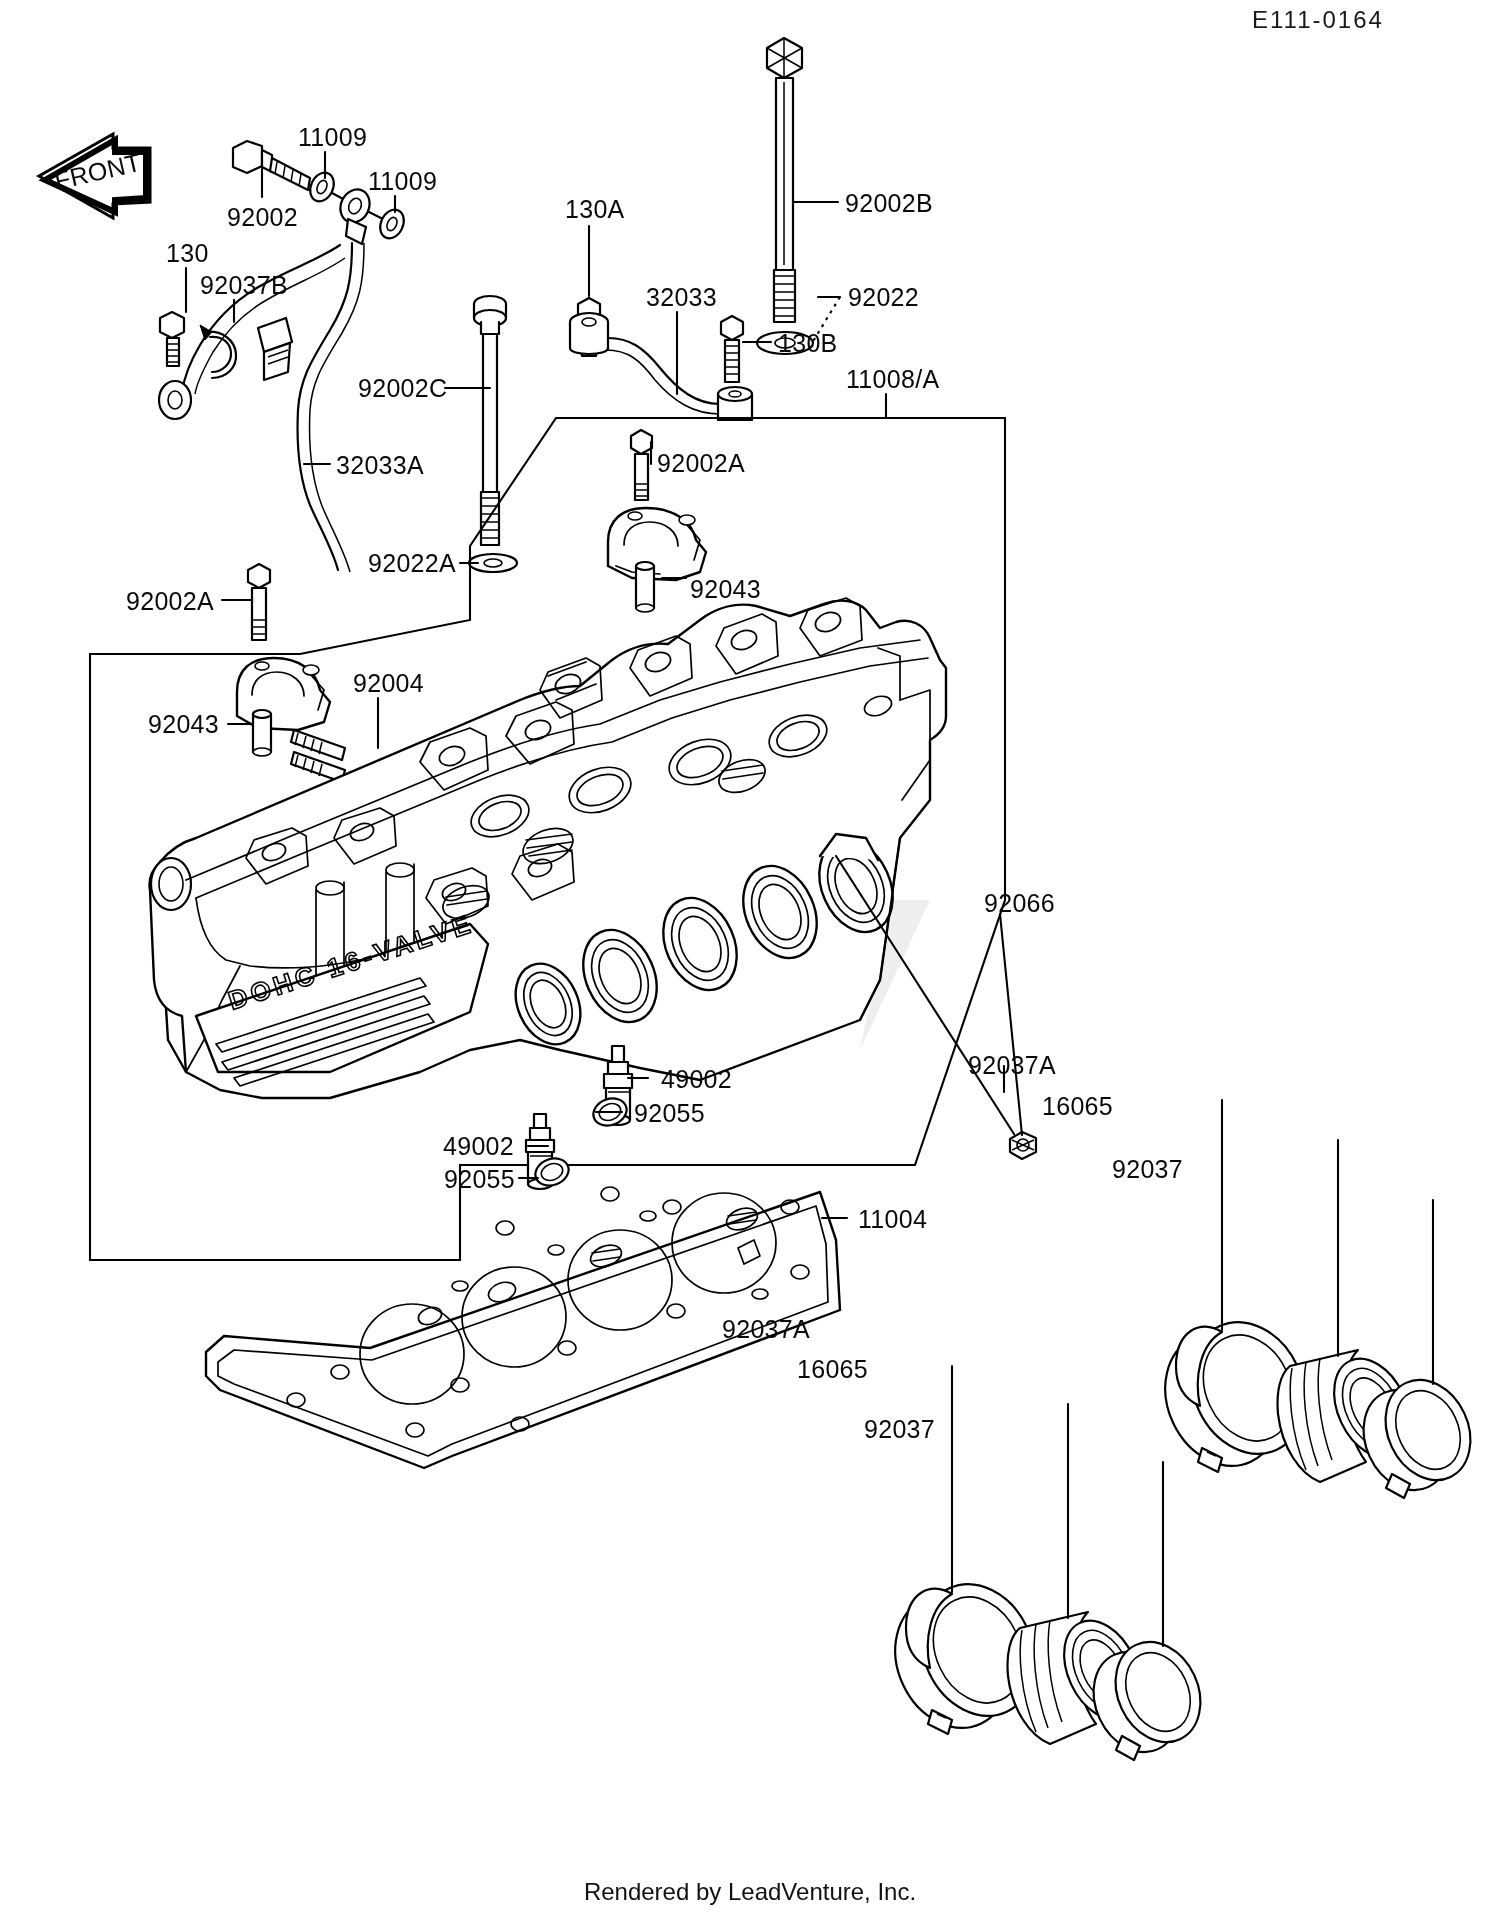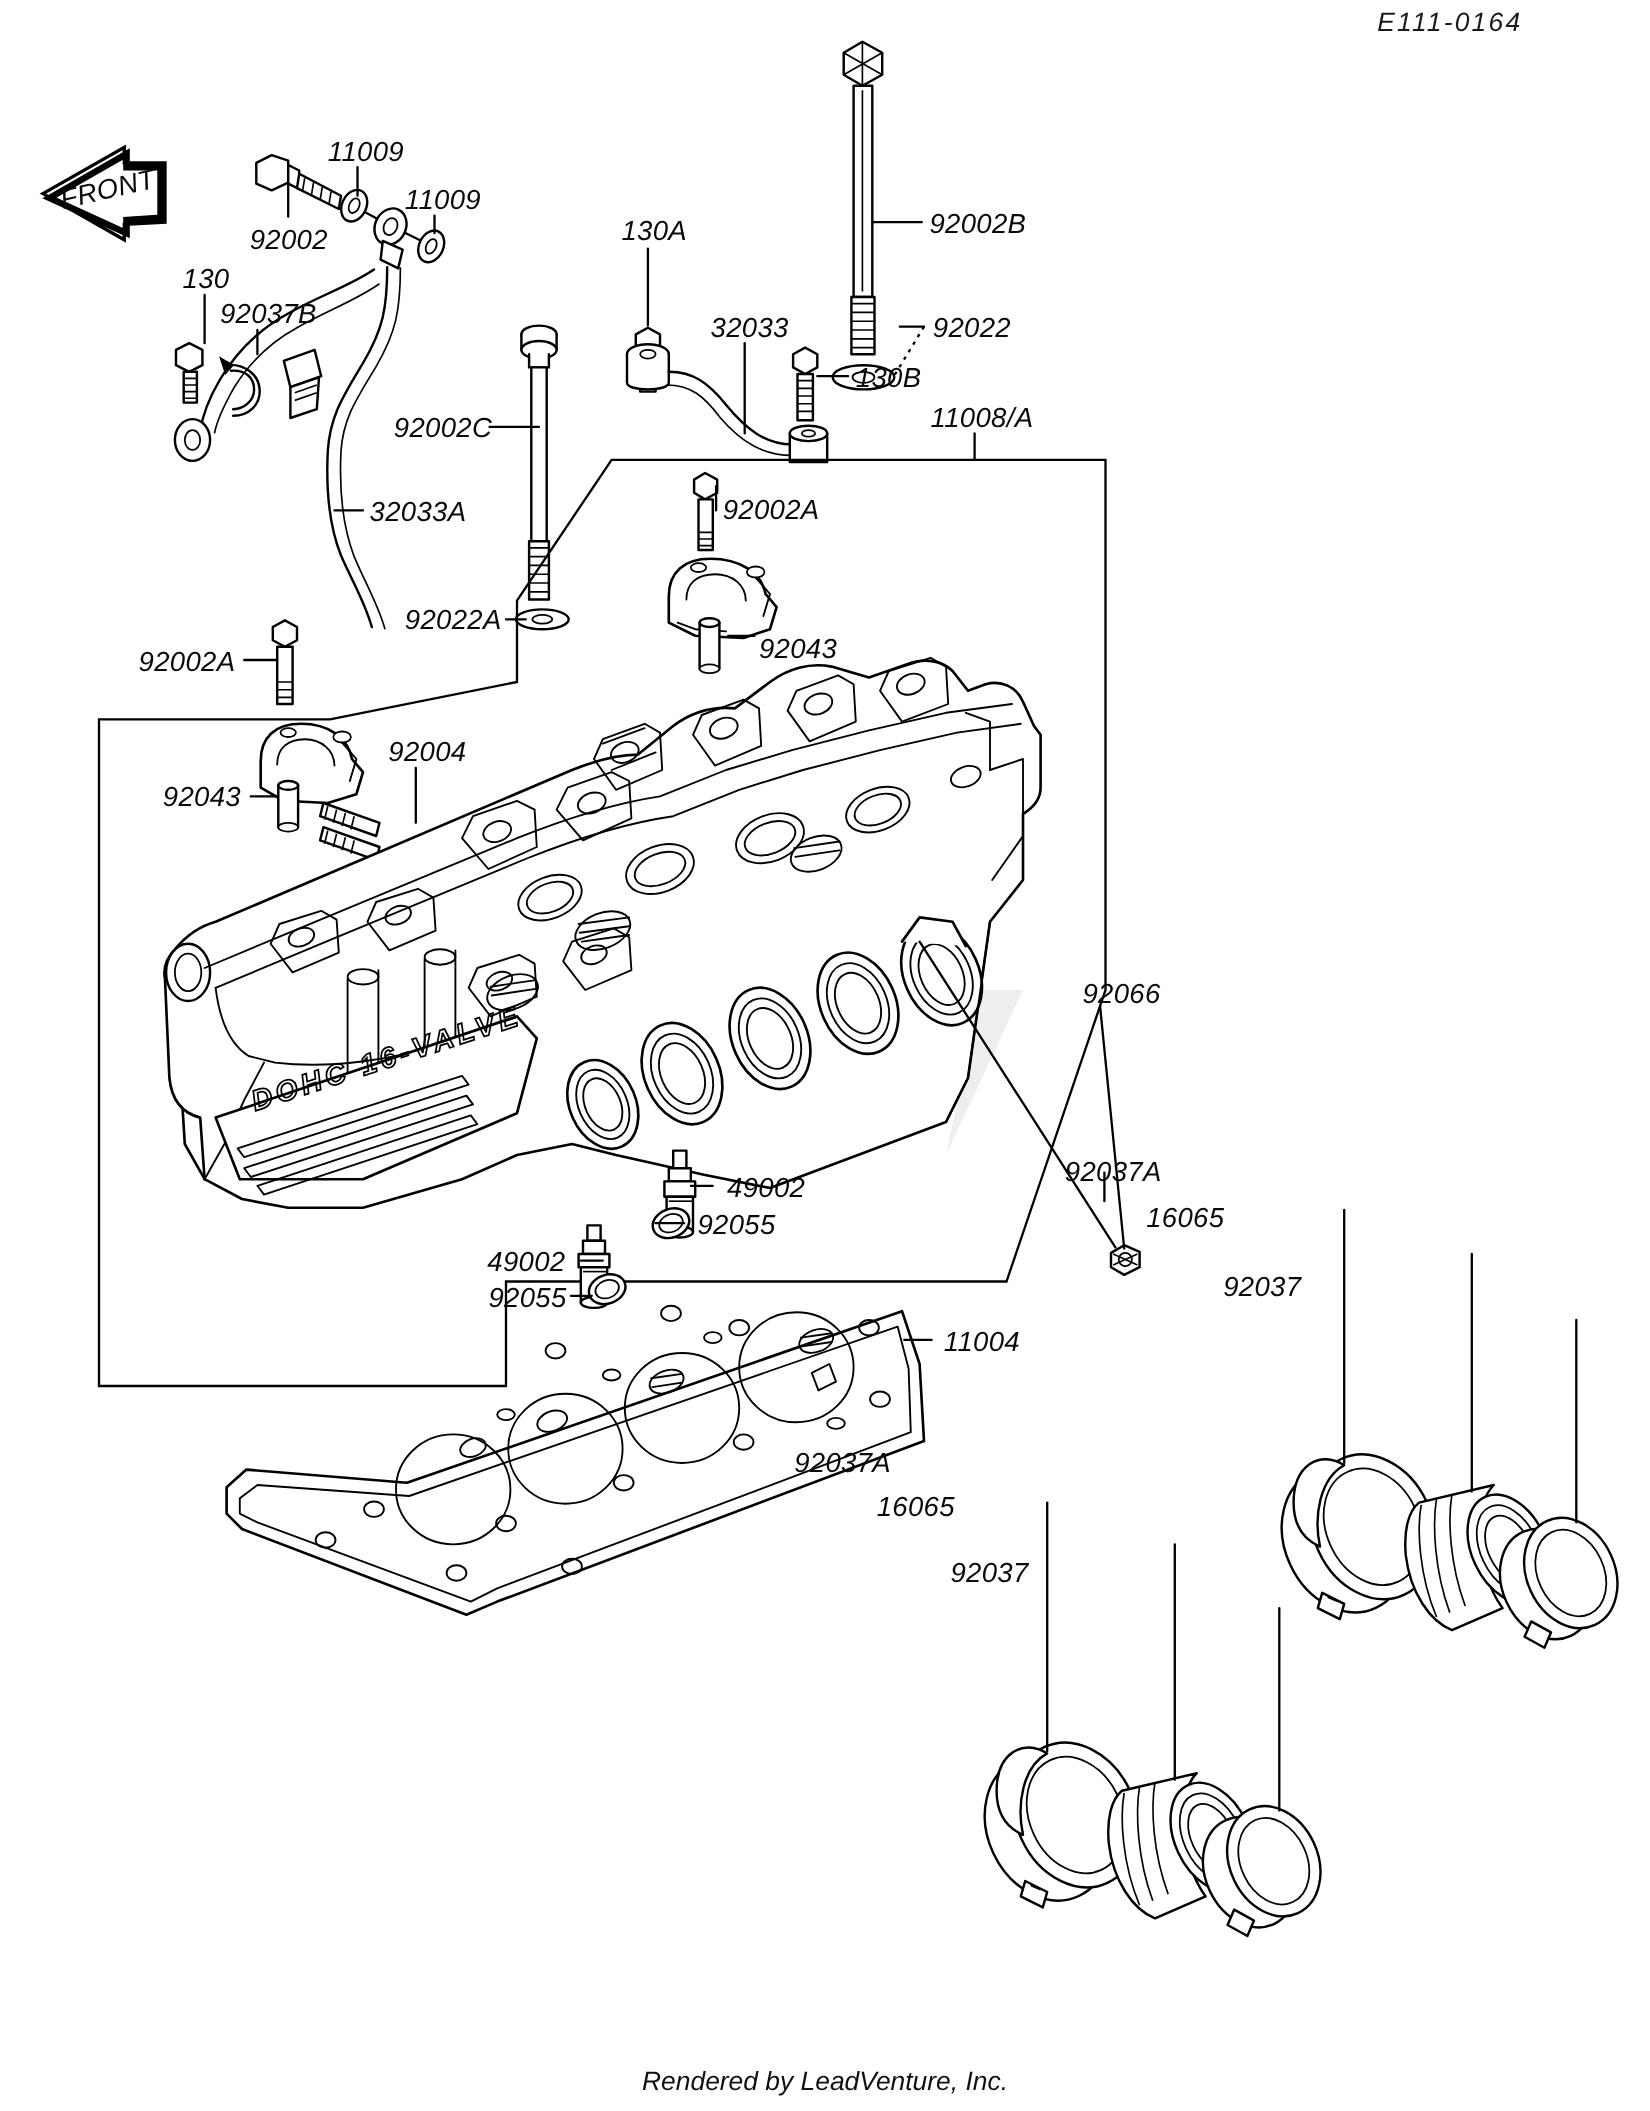--- a/index.html
+++ b/index.html
@@ -2,21 +2,21 @@
 <html><head>
 <meta charset="utf-8">
 <title>Parts Diagram</title>
 <style>
   html,body{margin:0;padding:0;background:#ffffff;}
   body{
     width:1500px;height:1919px;position:relative;overflow:hidden;
     font-family:"Liberation Sans","DejaVu Sans",sans-serif;
     color:#000;
   }
-  #sheet{position:absolute;left:0;top:0;width:1500px;height:1431px;font-style:italic;}
+  #sheet{position:absolute;left:0;top:0;width:1500px;height:1431px;}
   #sheet svg{display:block;width:1500px;height:1919px;}
 
   .lbl{
     font-family:"Liberation Sans","DejaVu Sans",sans-serif;
     font-size:25px;
     font-weight:400;
     fill:#0a0a0a;
     letter-spacing:0.3px;
   }
   .code{

